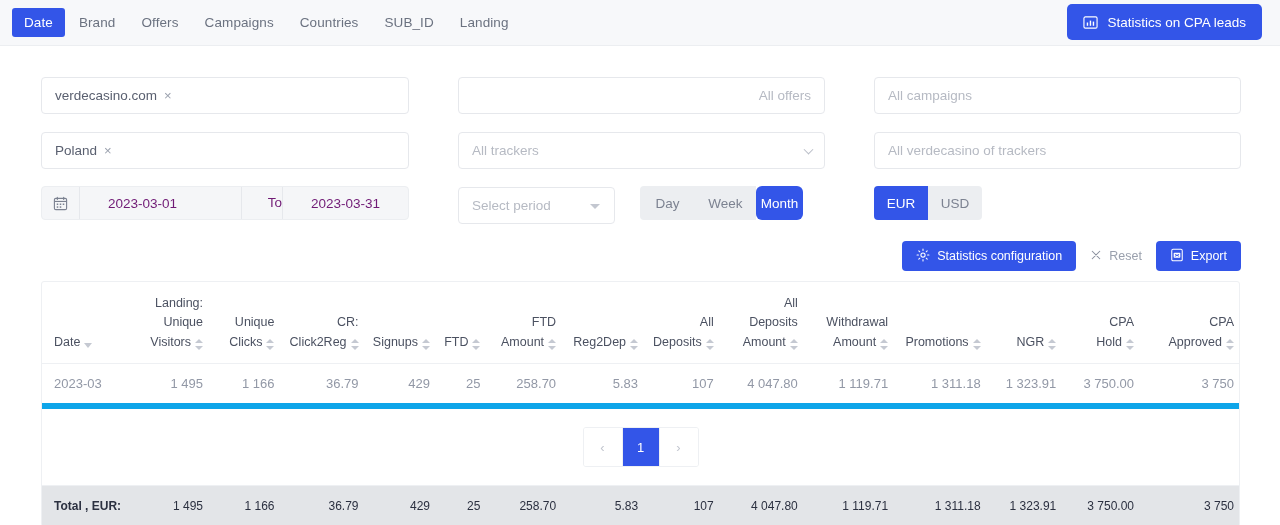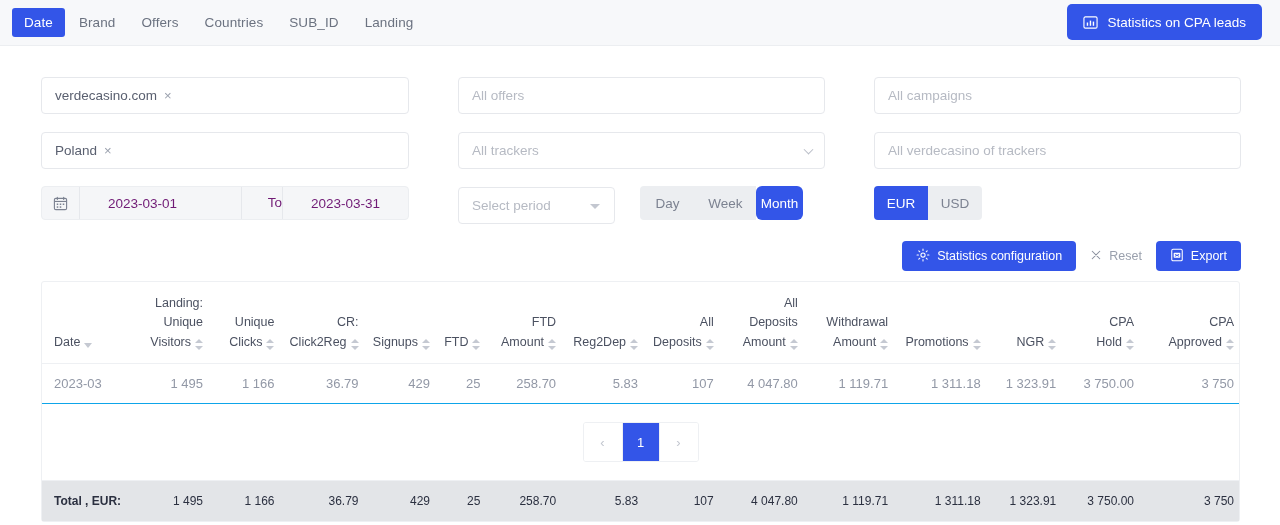--- a/index.html
+++ b/index.html
@@ -107,21 +107,21 @@
     content: ""; position: absolute; left: 0; width: 0; height: 0;
     border-left: 4px solid transparent; border-right: 4px solid transparent;
   }
   .sorter::before { top: 1px; border-bottom: 4.5px solid #c5c9d2; }
   .sorter::after { top: 8px; border-top: 4.5px solid #c5c9d2; }
   .sorter.single::before { display: none; }
   .sorter.single::after { top: 5px; border-top: 5px solid #c5c9d2; }
 
   tbody td {
     font-size: 13px; color: #9298a6; text-align: right;
-    padding: 12px 5px; border-bottom: 1px solid #0ea5e9;
+    padding: 12px 5px; border-bottom: 6px solid #0ea5e9;
   }
   tbody td.first { text-align: left; padding-left: 12px; }
 
   .pager-row td { border-bottom: 1px solid #eef0f3; padding: 18px 5px; }
   .pager { display: flex; justify-content: center; }
   .pgbox { display: flex; border: 1px solid #eef0f3; border-radius: 3px; overflow: hidden; }
   .pgi {
     width: 38px; height: 38px; display: flex; align-items: center;
     justify-content: center; font-size: 13px; color: #c2c6cf; cursor: pointer;
     background: #fff;
@@ -136,20 +136,21 @@
   tfoot td.first { text-align: left; padding-left: 12px; font-weight: bold; }
 </style>
 </head>
 <body>
 
 <div class="topbar">
   <div class="tabs">
     <div class="tab active">Date</div>
     <div class="tab">Brand</div>
     <div class="tab">Offers</div>
+    <div class="tab">Campaigns</div>
     <div class="tab">Countries</div>
     <div class="tab">SUB_ID</div>
     <div class="tab">Landing</div>
   </div>
   <div class="cpa-btn">
     <span>
       <svg width="15" height="15" viewBox="0 0 16 16" fill="none">
         <rect x="1" y="2" width="14" height="12" rx="1.5" stroke="#fff" stroke-width="1.2"></rect>
         <rect x="4" y="8" width="1.5" height="3.5" fill="#fff"></rect>
         <rect x="7.2" y="6" width="1.5" height="5.5" fill="#fff"></rect>
@@ -165,21 +166,21 @@
   <div class="fld" style="left:41px; top:31px; width:368px;">
     <span class="chipval">verdecasino.com</span>
     <span class="chipx">×</span>
   </div>
 
   <div class="fld" style="left:41px; top:86px; width:368px;">
     <span class="chipval">Poland</span>
     <span class="chipx">×</span>
   </div>
 
-  <div class="fld" style="left:458px; top:31px; width:367px;">
+  <div class="fld" style="left:458px; top:31px; width:367px;justify-content:flex-end;">
     <span>All offers</span>
   </div>
 
   <div class="fld" style="left:458px; top:86px; width:367px;">
     <span>All trackers</span>
     <span class="caret-dn"></span>
   </div>
 
   <div class="fld" style="left:874px; top:31px; width:367px;">
     <span>All campaigns</span>

